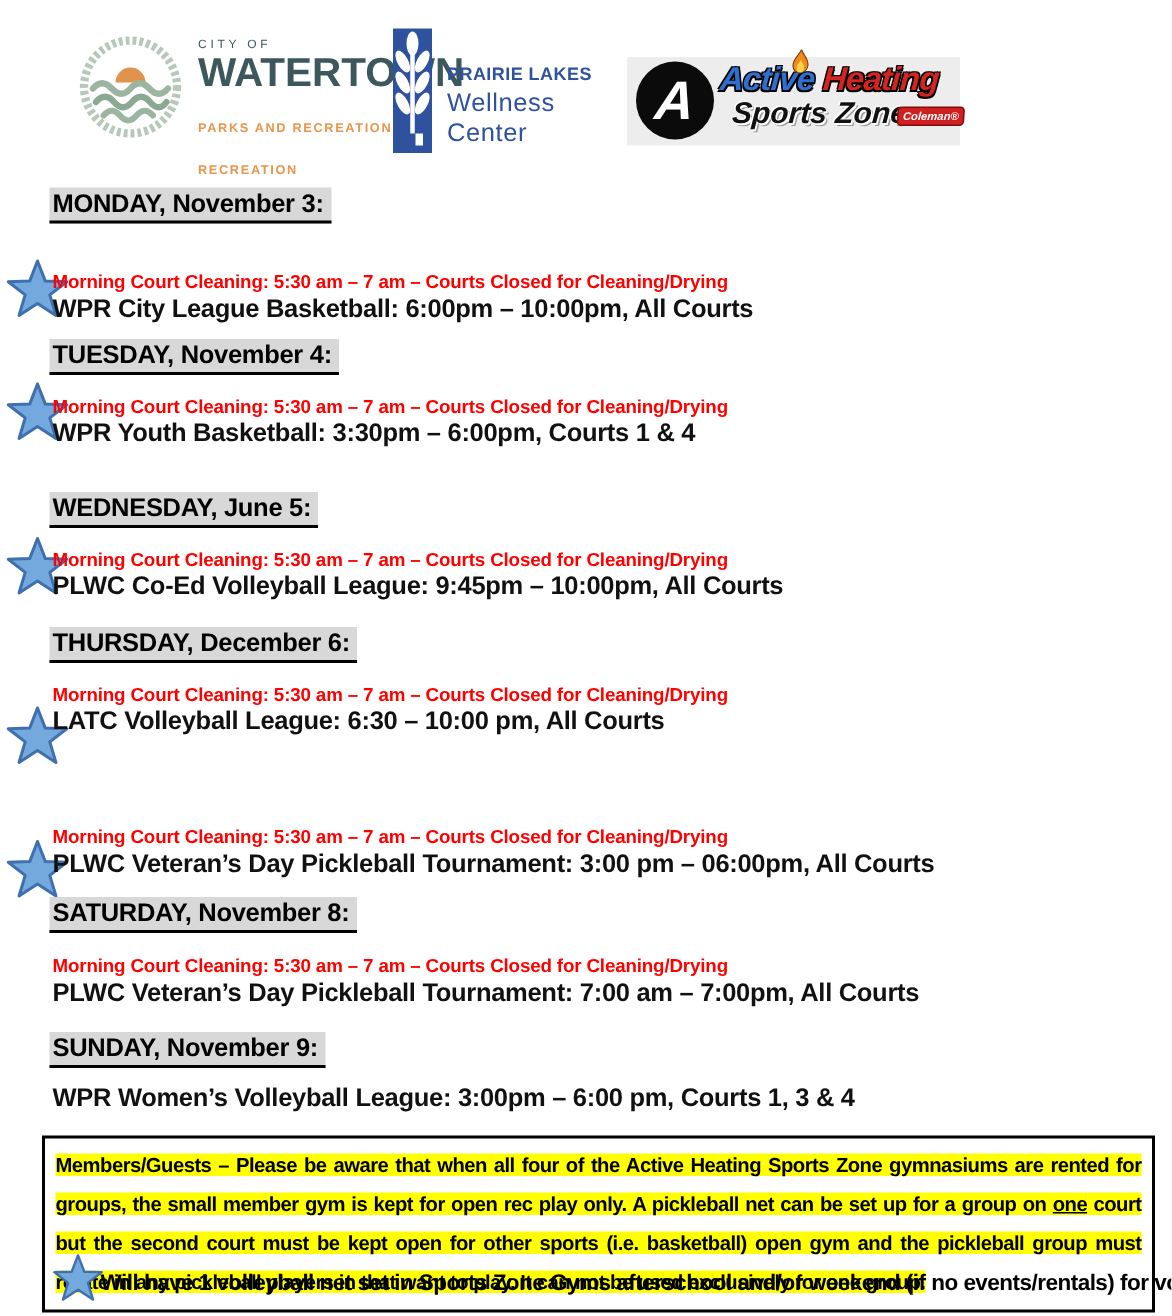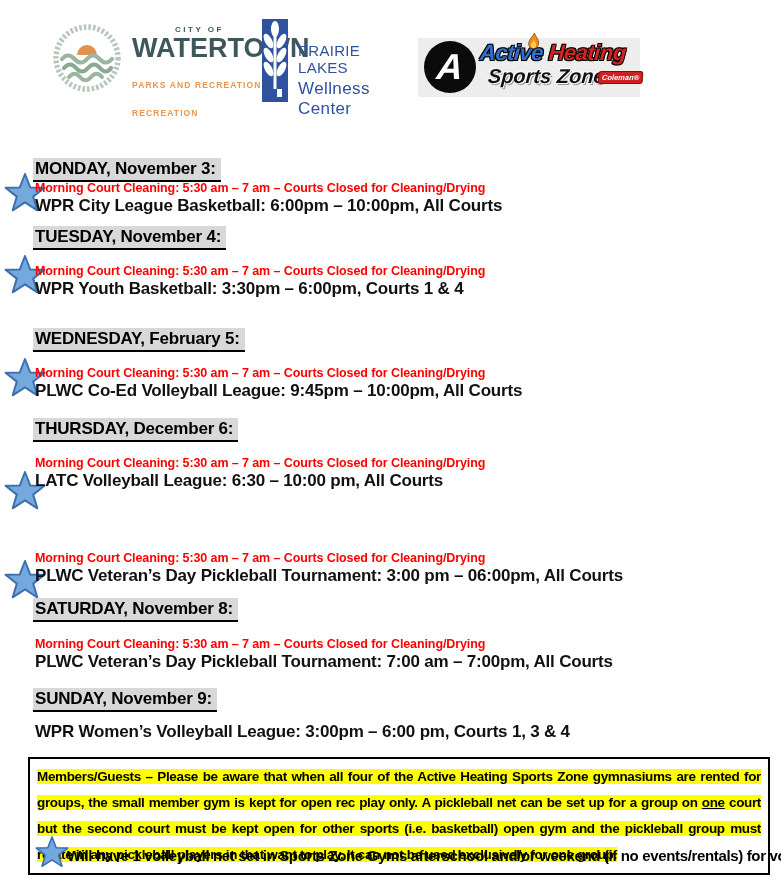--- a/index.html
+++ b/index.html
@@ -20,28 +20,28 @@
   html,body{background:#ffffff;}
   .page{
     position:relative;width:781px;height:877px;background:#ffffff;
     font-family:"Liberation Sans",sans-serif;overflow:hidden;
   }
 
   
   .logo-watertown{position:absolute;left:52px;top:20px;width:215px;height:80px;}
   .wt-emblem{position:absolute;left:0;top:3px;}
   .wt-text{position:absolute;left:80px;top:5px;width:135px;}
-  .wt-cityof{font-size:8px;font-weight:bold;letter-spacing:2.5px;color:var(--teal);text-align:center;}
+  .wt-cityof{font-size:8px;font-weight:normal;letter-spacing:2.5px;color:var(--teal);}
   .wt-name{font-size:27px;font-weight:bold;letter-spacing:0px;color:var(--teal);line-height:28px;}
   .wt-dept{font-size:8.5px;font-weight:bold;letter-spacing:1.1px;color:var(--orange);margin-top:18px;line-height:10px;}
   .logo-prairie{position:absolute;left:262px;top:14px;width:145px;height:92px;}
   .pl-rect{position:absolute;left:0;top:5px;width:26px;height:83px;background:var(--pl_blue);}
   .pl-notch{position:absolute;left:15px;top:70px;width:5px;height:8px;background:#fff;}
   .pl-text{position:absolute;left:36px;top:28px;}
-  .pl-name{font-size:15px;font-weight:normal;color:var(--pl_blue);letter-spacing:0.3px;}
+  .pl-name{font-size:12px;font-weight:bold;color:var(--pl_blue);letter-spacing:0.3px;}
   .pl-sub{font-size:17px;font-weight:400;color:var(--pl_blue);margin-top:3px;letter-spacing:0.4px;}
   .logo-active{position:absolute;left:418px;top:38px;width:222px;height:59px;background:#ededed;}
   .ah-circle{position:absolute;left:6px;top:3px;width:52px;height:52px;border-radius:50%;background:#0b0b0b;
     display:flex;align-items:center;justify-content:center;}
   .ah-a{color:#fff;font-size:36px;font-weight:bold;font-style:italic;line-height:1;transform:skewX(-6deg);}
   .ah-words{position:absolute;left:62px;top:2px;white-space:nowrap;font-style:italic;font-weight:bold;
     font-size:22px;letter-spacing:-0.5px;transform:skewX(-4deg);}
   .ah-active{color:var(--ah_blue);text-shadow:1px 1px 0 #000,-1px 1px 0 #000,1px -1px 0 #000,-1px -1px 0 #000;}
   .ah-heating{color:var(--ah_red);text-shadow:1px 1px 0 #000,-1px 1px 0 #000,1px -1px 0 #000,-1px -1px 0 #000;}
   .ah-flame{position:absolute;left:47px;top:-7px;}
@@ -163,29 +163,29 @@
     <svg width="42" height="40" viewBox="0 0 42 40">
         <path d="M21 2 L26.2 15.4 L40.5 15.8 L29.2 24.6 L33.3 38.3 L21 30.3 L8.7 38.3 L12.8 24.6 L1.5 15.8 L15.8 15.4 Z" fill="#74a9dd" stroke="#3f6fae" stroke-width="2" stroke-linejoin="round"></path>
       </svg>
   </div>
   <div class="star" style="top:559px">
     <svg width="42" height="40" viewBox="0 0 42 40">
         <path d="M21 2 L26.2 15.4 L40.5 15.8 L29.2 24.6 L33.3 38.3 L21 30.3 L8.7 38.3 L12.8 24.6 L1.5 15.8 L15.8 15.4 Z" fill="#74a9dd" stroke="#3f6fae" stroke-width="2" stroke-linejoin="round"></path>
       </svg>
   </div>
 
-  <div class="day-header" style="top:158px">MONDAY, November 3:</div>
+  <div class="day-header" style="top:125px">MONDAY, November 3:</div>
   <div class="cleaning-line" style="top:181px">Morning Court Cleaning: 5:30 am – 7 am – Courts Closed for Cleaning/Drying</div>
   <div class="event-line" style="top:196px">WPR City League Basketball: 6:00pm – 10:00pm, All Courts</div>
 
   <div class="day-header" style="top:226px">TUESDAY, November 4:</div>
   <div class="cleaning-line" style="top:264px">Morning Court Cleaning: 5:30 am – 7 am – Courts Closed for Cleaning/Drying</div>
   <div class="event-line" style="top:279px">WPR Youth Basketball: 3:30pm – 6:00pm, Courts 1 &amp; 4</div>
 
-  <div class="day-header" style="top:328px">WEDNESDAY, February 5:</div>
+  <div class="day-header" style="top:328px">WEDNESDAY, June 5:</div>
   <div class="cleaning-line" style="top:366px">Morning Court Cleaning: 5:30 am – 7 am – Courts Closed for Cleaning/Drying</div>
   <div class="event-line" style="top:381px">PLWC Co-Ed Volleyball League: 9:45pm – 10:00pm, All Courts</div>
 
   <div class="day-header" style="top:418px">THURSDAY, December 6:</div>
   <div class="cleaning-line" style="top:456px">Morning Court Cleaning: 5:30 am – 7 am – Courts Closed for Cleaning/Drying</div>
   <div class="event-line" style="top:471px">LATC Volleyball League: 6:30 – 10:00 pm, All Courts</div>
 
   <div class="cleaning-line" style="top:551px">Morning Court Cleaning: 5:30 am – 7 am – Courts Closed for Cleaning/Drying</div>
   <div class="event-line" style="top:566px">PLWC Veteran’s Day Pickleball Tournament: 3:00 pm – 06:00pm, All Courts</div>
 

